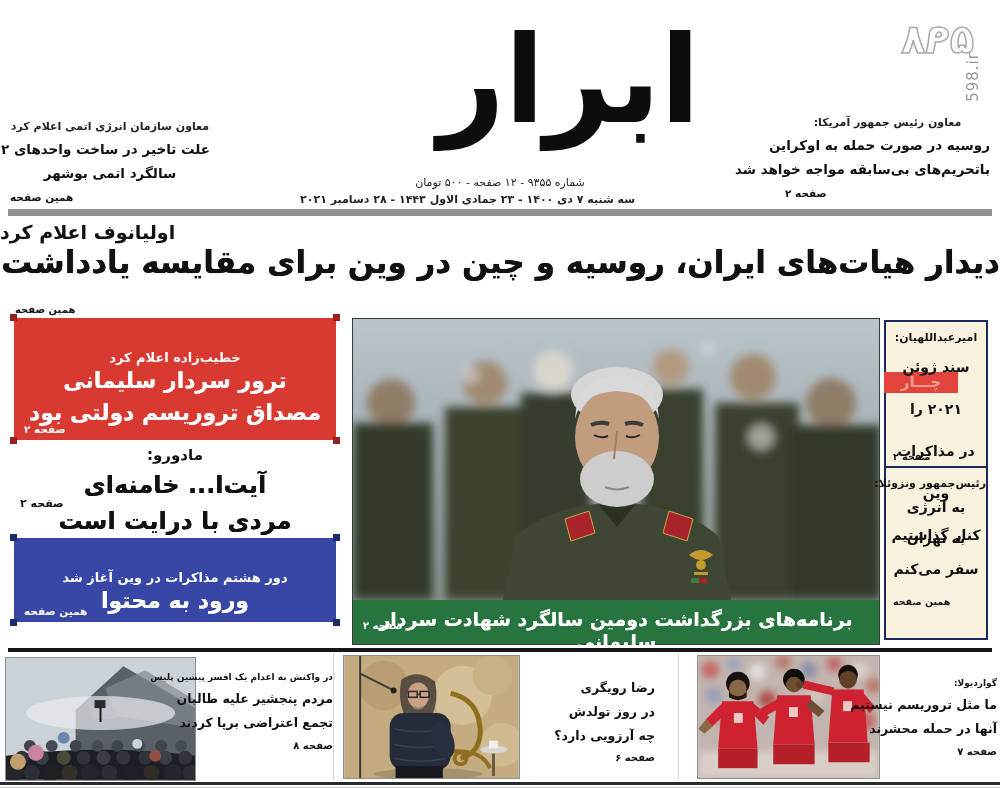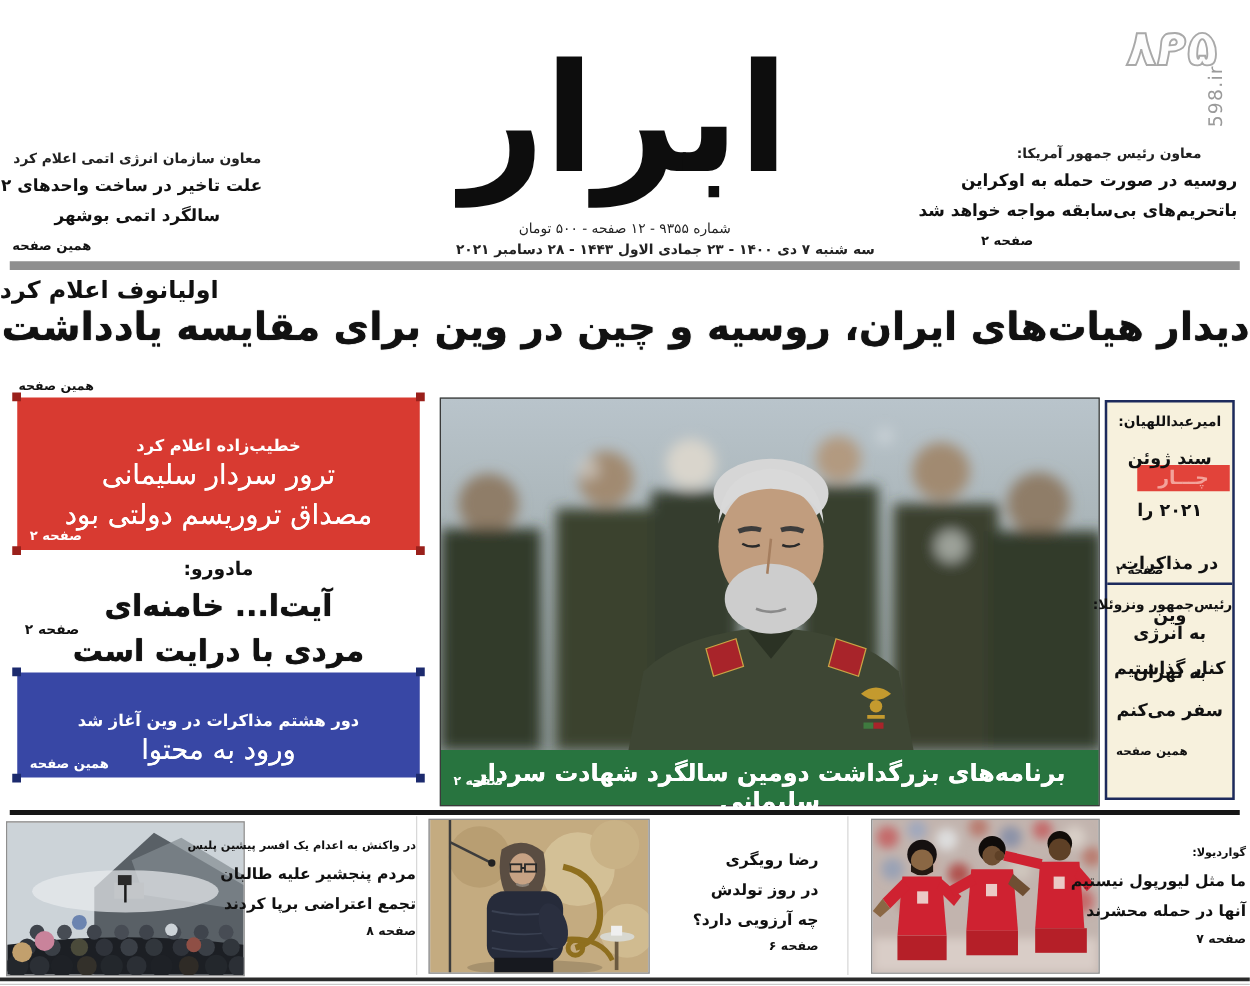--- a/index.html
+++ b/index.html
@@ -8,24 +8,24 @@
   .abs{position:absolute;}
   .nw{white-space:nowrap;}
 
   
   .wm-big{top:16px;right:26px;font-size:40px;font-weight:800;color:#fdfdfd;
           -webkit-text-stroke:1.5px #a9a9a9;transform:scaleX(-1);letter-spacing:2px;}
   .wm-small{top:68px;right:2px;transform:rotate(-90deg);transform-origin:center;
             color:#9a9a9a;font-size:15px;letter-spacing:1px;direction:ltr;}
 
   
-  .masthead{left:300px;top:18px;width:400px;text-align:center;}
+  .masthead{left:300px;top:2px;width:400px;text-align:right;}
   .masthead .title{font-size:116px;font-weight:800;line-height:1.35;color:#0d0d0d;transform:scaleY(1.04);}
   .issue-line{left:300px;top:176px;width:400px;font-size:11px;font-weight:400;text-align:center;color:#222;}
-  .date-line{left:300px;top:193px;width:400px;font-size:11px;font-weight:700;text-align:right;color:#222;}
+  .date-line{left:300px;top:193px;width:400px;font-size:11px;font-weight:700;text-align:left;color:#222;}
 
   
   .tl-story{left:10px;top:120px;width:200px;}
   .tr-story{right:10px;top:116px;width:205px;}
   .kicker-sm{font-size:11px;font-weight:700;color:#222;text-align:center;margin-bottom:5px;white-space:nowrap;}
   .head-sm{font-size:13.5px;font-weight:800;line-height:1.75;text-align:center;white-space:nowrap;}
   .ref-sm{font-size:10.5px;font-weight:700;margin-top:6px;text-align:left;}
 
   .gray-rule{left:8px;right:8px;top:209px;height:7px;background:#8f8f8f;}
 
@@ -33,21 +33,21 @@
   .lead-kicker{left:0;top:221px;width:100%;text-align:left;font-size:19px;font-weight:700;}
   .lead-head{left:0;top:244px;width:100%;text-align:center;font-size:31px;font-weight:900;
              letter-spacing:-0.5px;white-space:nowrap;text-shadow:0 0 0.7px #000;}
   .lead-ref{left:15px;top:304px;font-size:10px;font-weight:700;}
 
   
   .cbox{left:14px;width:322px;color:#fff;}
   .red-box{top:318px;height:122px;background:#d83a31;}
   .blue-box{top:538px;height:84px;background:#3847a5;}
   .cbox .kicker{padding-top:8px;font-size:13px;font-weight:600;text-align:center;margin-top:24px;}
-  .cbox .hl{font-size:22px;font-weight:400;line-height:1.45;text-align:center;text-shadow:0 0 0.5px #fff;}
+  .cbox .hl{font-size:22px;font-weight:700;line-height:1.45;text-align:center;text-shadow:0 0 0.5px #fff;}
   .cbox .ref{position:absolute;bottom:5px;left:10px;font-size:10.5px;font-weight:700;}
   .pin{position:absolute;width:7px;height:7px;}
   .pin-red{background:#9a201b;}
   .pin-blue{background:#1c2a6e;}
   .pin-tl{top:-4px;left:-4px}.pin-tr{top:-4px;right:-4px}.pin-bl{bottom:-4px;left:-4px}.pin-br{bottom:-4px;right:-4px}
 
   
   .maduro{left:14px;top:446px;width:322px;text-align:center;}
   .maduro .kicker{font-size:15px;font-weight:700;margin-bottom:3px;}
   .maduro .hl{font-size:24px;font-weight:900;line-height:1.5;text-shadow:0 0 0.6px #000;}
@@ -63,21 +63,21 @@
   
   .sidebar{left:884px;top:320px;width:104px;height:320px;background:#f7f1dd;border:2px solid #1d2a5c;box-sizing:border-box;}
   .sb1{position:relative;height:146px;border-bottom:2px solid #1d2a5c;box-sizing:border-box;}
   .sb2{position:relative;height:143px;}
   .sb-kicker{padding-top:9px;font-size:11px;font-weight:700;text-align:center;white-space:nowrap;}
   .sb-lines{position:relative;z-index:2;text-align:center;font-size:14px;font-weight:800;}
   .sb1 .sb-lines{line-height:42px;margin-top:2px;}
   .sb2 .sb-lines{line-height:31px;margin-top:2px;}
   .sb-ref{position:absolute;bottom:4px;left:7px;font-size:9.5px;font-weight:700;z-index:2;}
   .stamp{position:absolute;top:50px;left:-2px;width:74px;height:21px;background:#e2433a;z-index:1;
-         color:#f3a29a;font-size:15px;font-weight:800;text-align:center;line-height:21px;margin-left:26px;}
+         color:#f3a29a;font-size:15px;font-weight:800;text-align:center;line-height:21px;}
 
   .black-rule{left:8px;right:8px;top:648px;height:4px;background:#161616;}
   .bottom-rule{left:0;right:0;top:782px;height:3px;background:#2a2a2a;}
   .bottom-rule2{left:0;right:0;top:787px;height:1px;background:#c9c9c9;}
   .vdiv{top:653px;height:127px;width:1px;background:#d8d8d8;}
 
   
   .bphoto{top:655px;border:1px solid #8f8f8f;box-sizing:border-box;background:#ccc;}
   .bp1{left:5px;width:191px;height:124px;top:657px;}
   .bp2{left:343px;width:177px;height:124px;}
@@ -381,21 +381,21 @@
       <path d="M136 34 L168 34 L172 88 L132 88 Z" fill="#cf2231"></path>
       <path d="M136 40 L106 33 L108 25 L138 32 Z" fill="#cf2231"></path>
       <circle cx="103" cy="29" r="4" fill="#5e4026"></circle>
       <path d="M168 38 L180 52 L174 58 L164 46 Z" fill="#cf2231"></path>
       <rect x="132" y="88" width="42" height="20" fill="#b51f28"></rect>
       <rect x="147" y="46" width="9" height="10" fill="#f0e8e0" opacity="0.85"></rect>
     </svg>
   </div>
   <div class="abs btext bt3">
     <div class="kicker">گواردیولا:</div>
-    <div class="hl">ما مثل لیورپول نیستیم</div>
+    <div class="hl">ما مثل تروریسم نیستیم</div>
     <div class="hl">آنها در حمله محشرند</div>
     <div class="ref">صفحه ۷</div>
   </div>
 
   <div class="abs bottom-rule"></div>
   <div class="abs bottom-rule2"></div>
 
 </div>
 
 </body></html>

